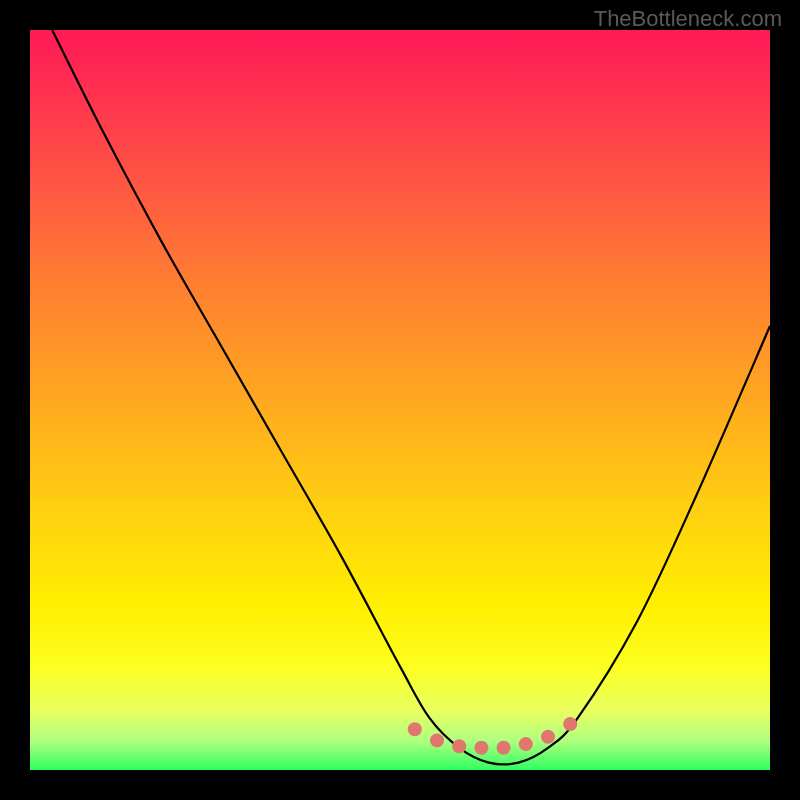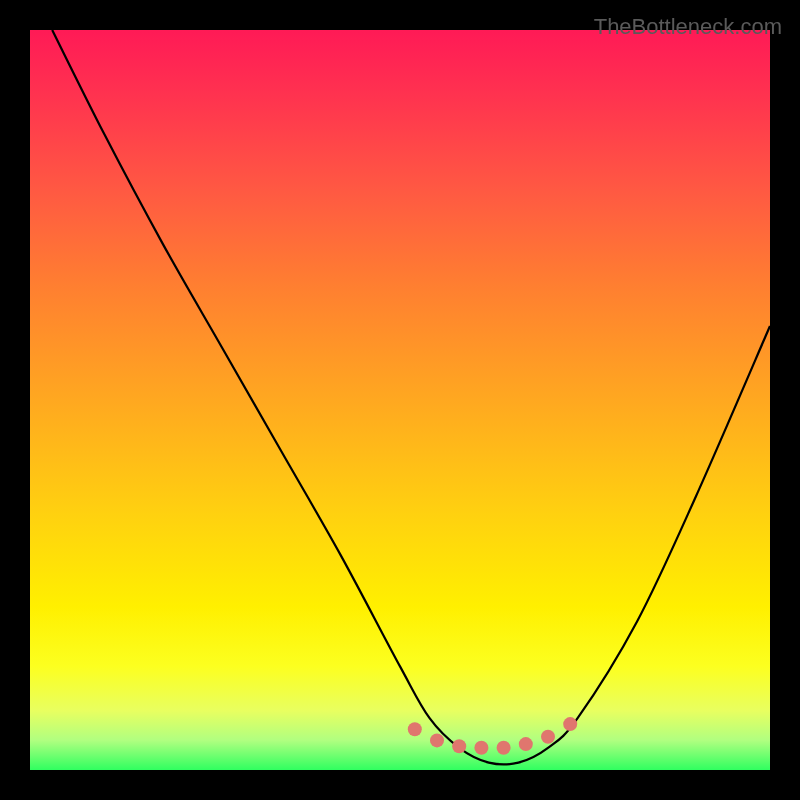--- a/index.html
+++ b/index.html
@@ -12,21 +12,20 @@
     font-family: Arial, sans-serif;
   }
   .watermark {
     position: absolute;
     top: 6px;
     right: 18px;
     color: #5a5a5a;
     font-size: 22px;
     font-weight: 500;
     z-index: 10;
-    margin-top: 8px;
   }
   .plot-area {
     position: absolute;
     top: 30px;
     left: 30px;
     width: 740px;
     height: 740px;
     background: linear-gradient(to bottom,
       #ff1a56 0%,
       #ff3050 8%,

